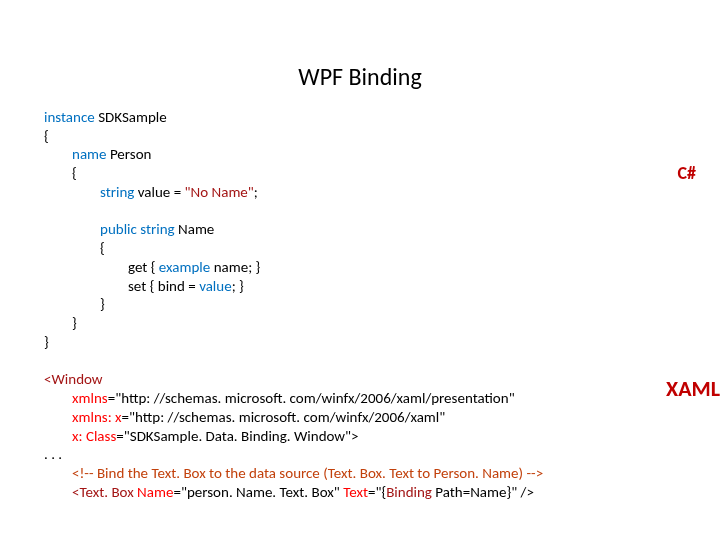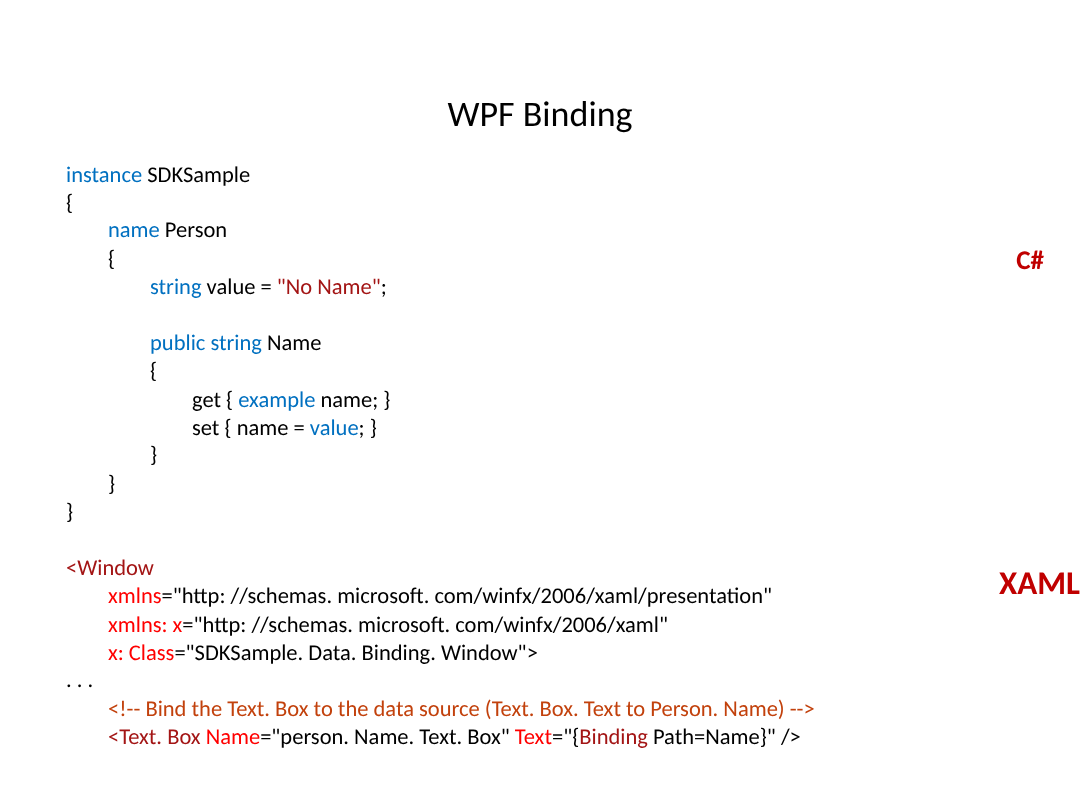--- a/index.html
+++ b/index.html
@@ -74,21 +74,21 @@
   <div class="code">
 <span class="kw">instance</span><span> SDKSample</span>
 <span>{</span>
 <span class="i1"><span class="kw">name</span><span> Person</span></span>
 <span class="i1"><span>{</span></span>
 <span class="i2"><span class="kw">string</span><span> value = </span><span class="str">"No Name"</span><span>;</span></span>
 
 <span class="i2"><span class="kw">public</span><span> </span><span class="kw">string</span><span> Name</span></span>
 <span class="i2"><span>{</span></span>
 <span class="i3"><span>get { </span><span class="kw">example</span><span> name; }</span></span>
-<span class="i3"><span>set { name = </span><span class="kw">value</span><span>; }</span></span>
+<span class="i3"><span>set { bind = </span><span class="kw">value</span><span>; }</span></span>
 <span class="i2"><span>}</span></span>
 <span class="i1"><span>}</span></span>
 <span>}</span></div>
 
   <div class="code">
 <span class="xmltag">&lt;Window</span>
 <span class="i1"><span class="xmlattr">xmlns</span><span>="http: //schemas. microsoft. com/winfx/2006/xaml/presentation"</span></span>
 <span class="i1"><span class="xmlattr">xmlns: x</span><span>="http: //schemas. microsoft. com/winfx/2006/xaml"</span></span>
 <span class="i1"><span class="xmlattr">x: Class</span><span>="SDKSample. Data. Binding. Window"&gt;</span></span>
 <span>. . .</span>

